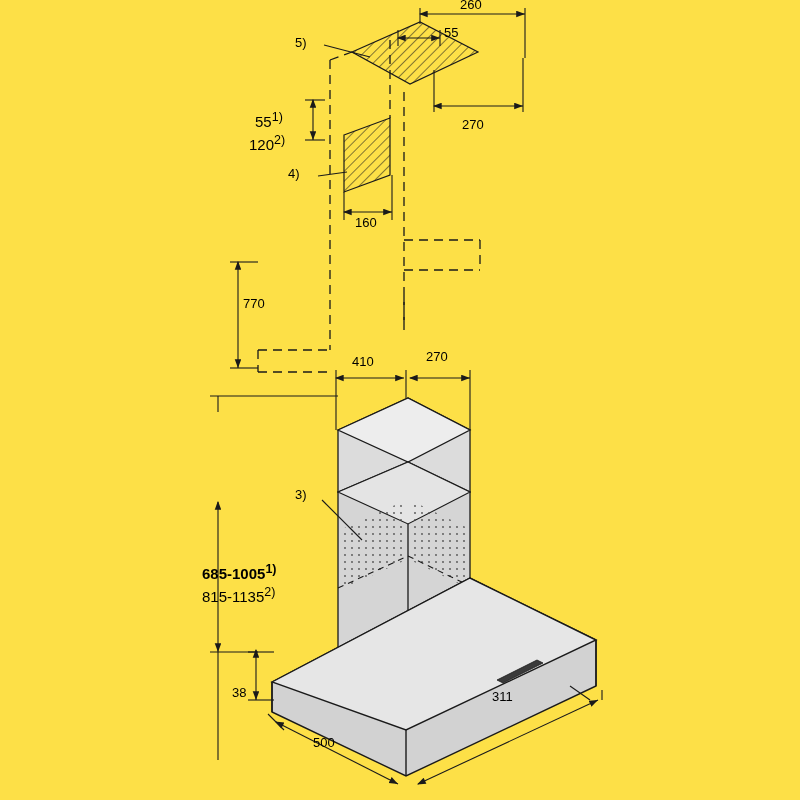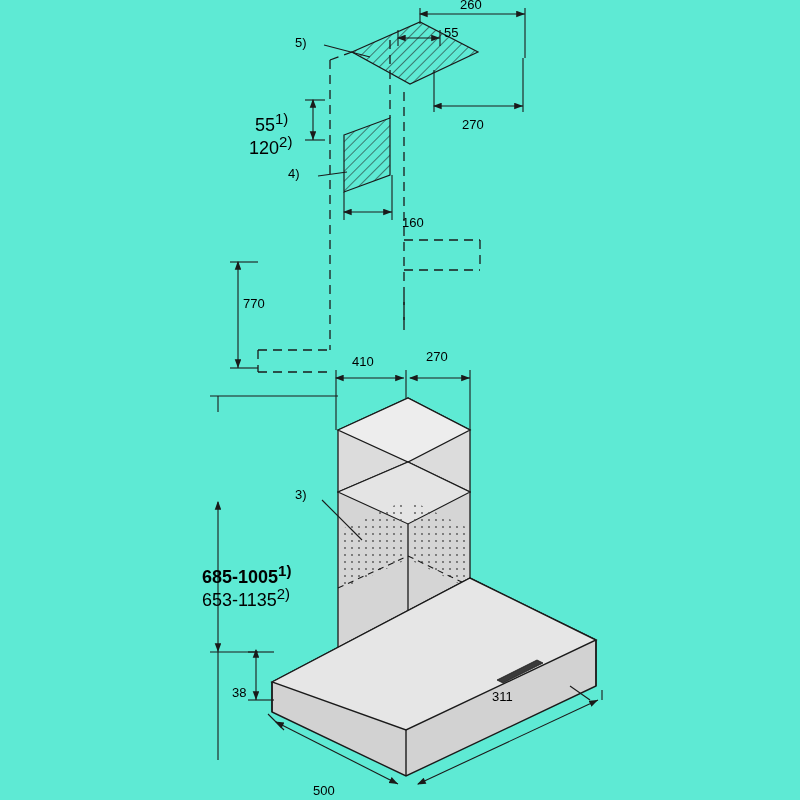--- a/index.html
+++ b/index.html
@@ -4,41 +4,41 @@
 <style>
   html, body {
     margin: 0;
     padding: 0;
     background: #ffffff;
   }
   #stage {
     position: relative;
     width: 800px;
     height: 800px;
-    background: #5eead4;
+    background: #fde047;
     font-family: "Liberation Sans", sans-serif;
     overflow: hidden;
   }
   #stage svg {
     position: absolute;
     left: 0;
     top: 0;
   }
   .dim-label {
     position: absolute;
     font-family: "Liberation Sans", sans-serif;
     font-size: 13px;
     color: #000000;
     white-space: nowrap;
     line-height: 1.05;
   }
   .stack {
     position: absolute;
     font-family: "Liberation Sans", sans-serif;
-    font-size: 18px;
+    font-size: 15px;
     color: #000;
     line-height: 1.25;
     white-space: nowrap;
   }
 </style>
 </head>
 <body>
 
 <div id="stage">
 
@@ -212,30 +212,30 @@
     <span>55</span><sup>1)</sup>
   </div>
   <div class="stack" style="left:249px; top:133px;">
     <span>120</span><sup>2)</sup>
   </div>
 
   <div class="dim-label" style="left:295px; top:36px;">5)</div>
   <div class="dim-label" style="left:288px; top:167px;">4)</div>
   <div class="dim-label" style="left:295px; top:488px;">3)</div>
 
-  <div class="dim-label" style="left:355px; top:216px;margin-left:47px;">160</div>
+  <div class="dim-label" style="left:355px; top:216px;">160</div>
   <div class="dim-label" style="left:243px; top:297px;">770</div>
 
   <div class="dim-label" style="left:352px; top:355px;">410</div>
   <div class="dim-label" style="left:426px; top:350px;">270</div>
 
   <div class="stack big" style="left:202px; top:562px;font-weight:bold;">
     <span>685-1005</span><sup>1)</sup>
   </div>
   <div class="stack big" style="left:202px; top:585px;">
-    <span>653-1135</span><sup>2)</sup>
+    <span>815-1135</span><sup>2)</sup>
   </div>
 
   <div class="dim-label" style="left:232px; top:686px;">38</div>
-  <div class="dim-label" style="left:313px; top:736px;margin-top:48px;">500</div>
+  <div class="dim-label" style="left:313px; top:736px;">500</div>
   <div class="dim-label" style="left:492px; top:690px;">311</div>
 
 </div>
 
 </body></html>

